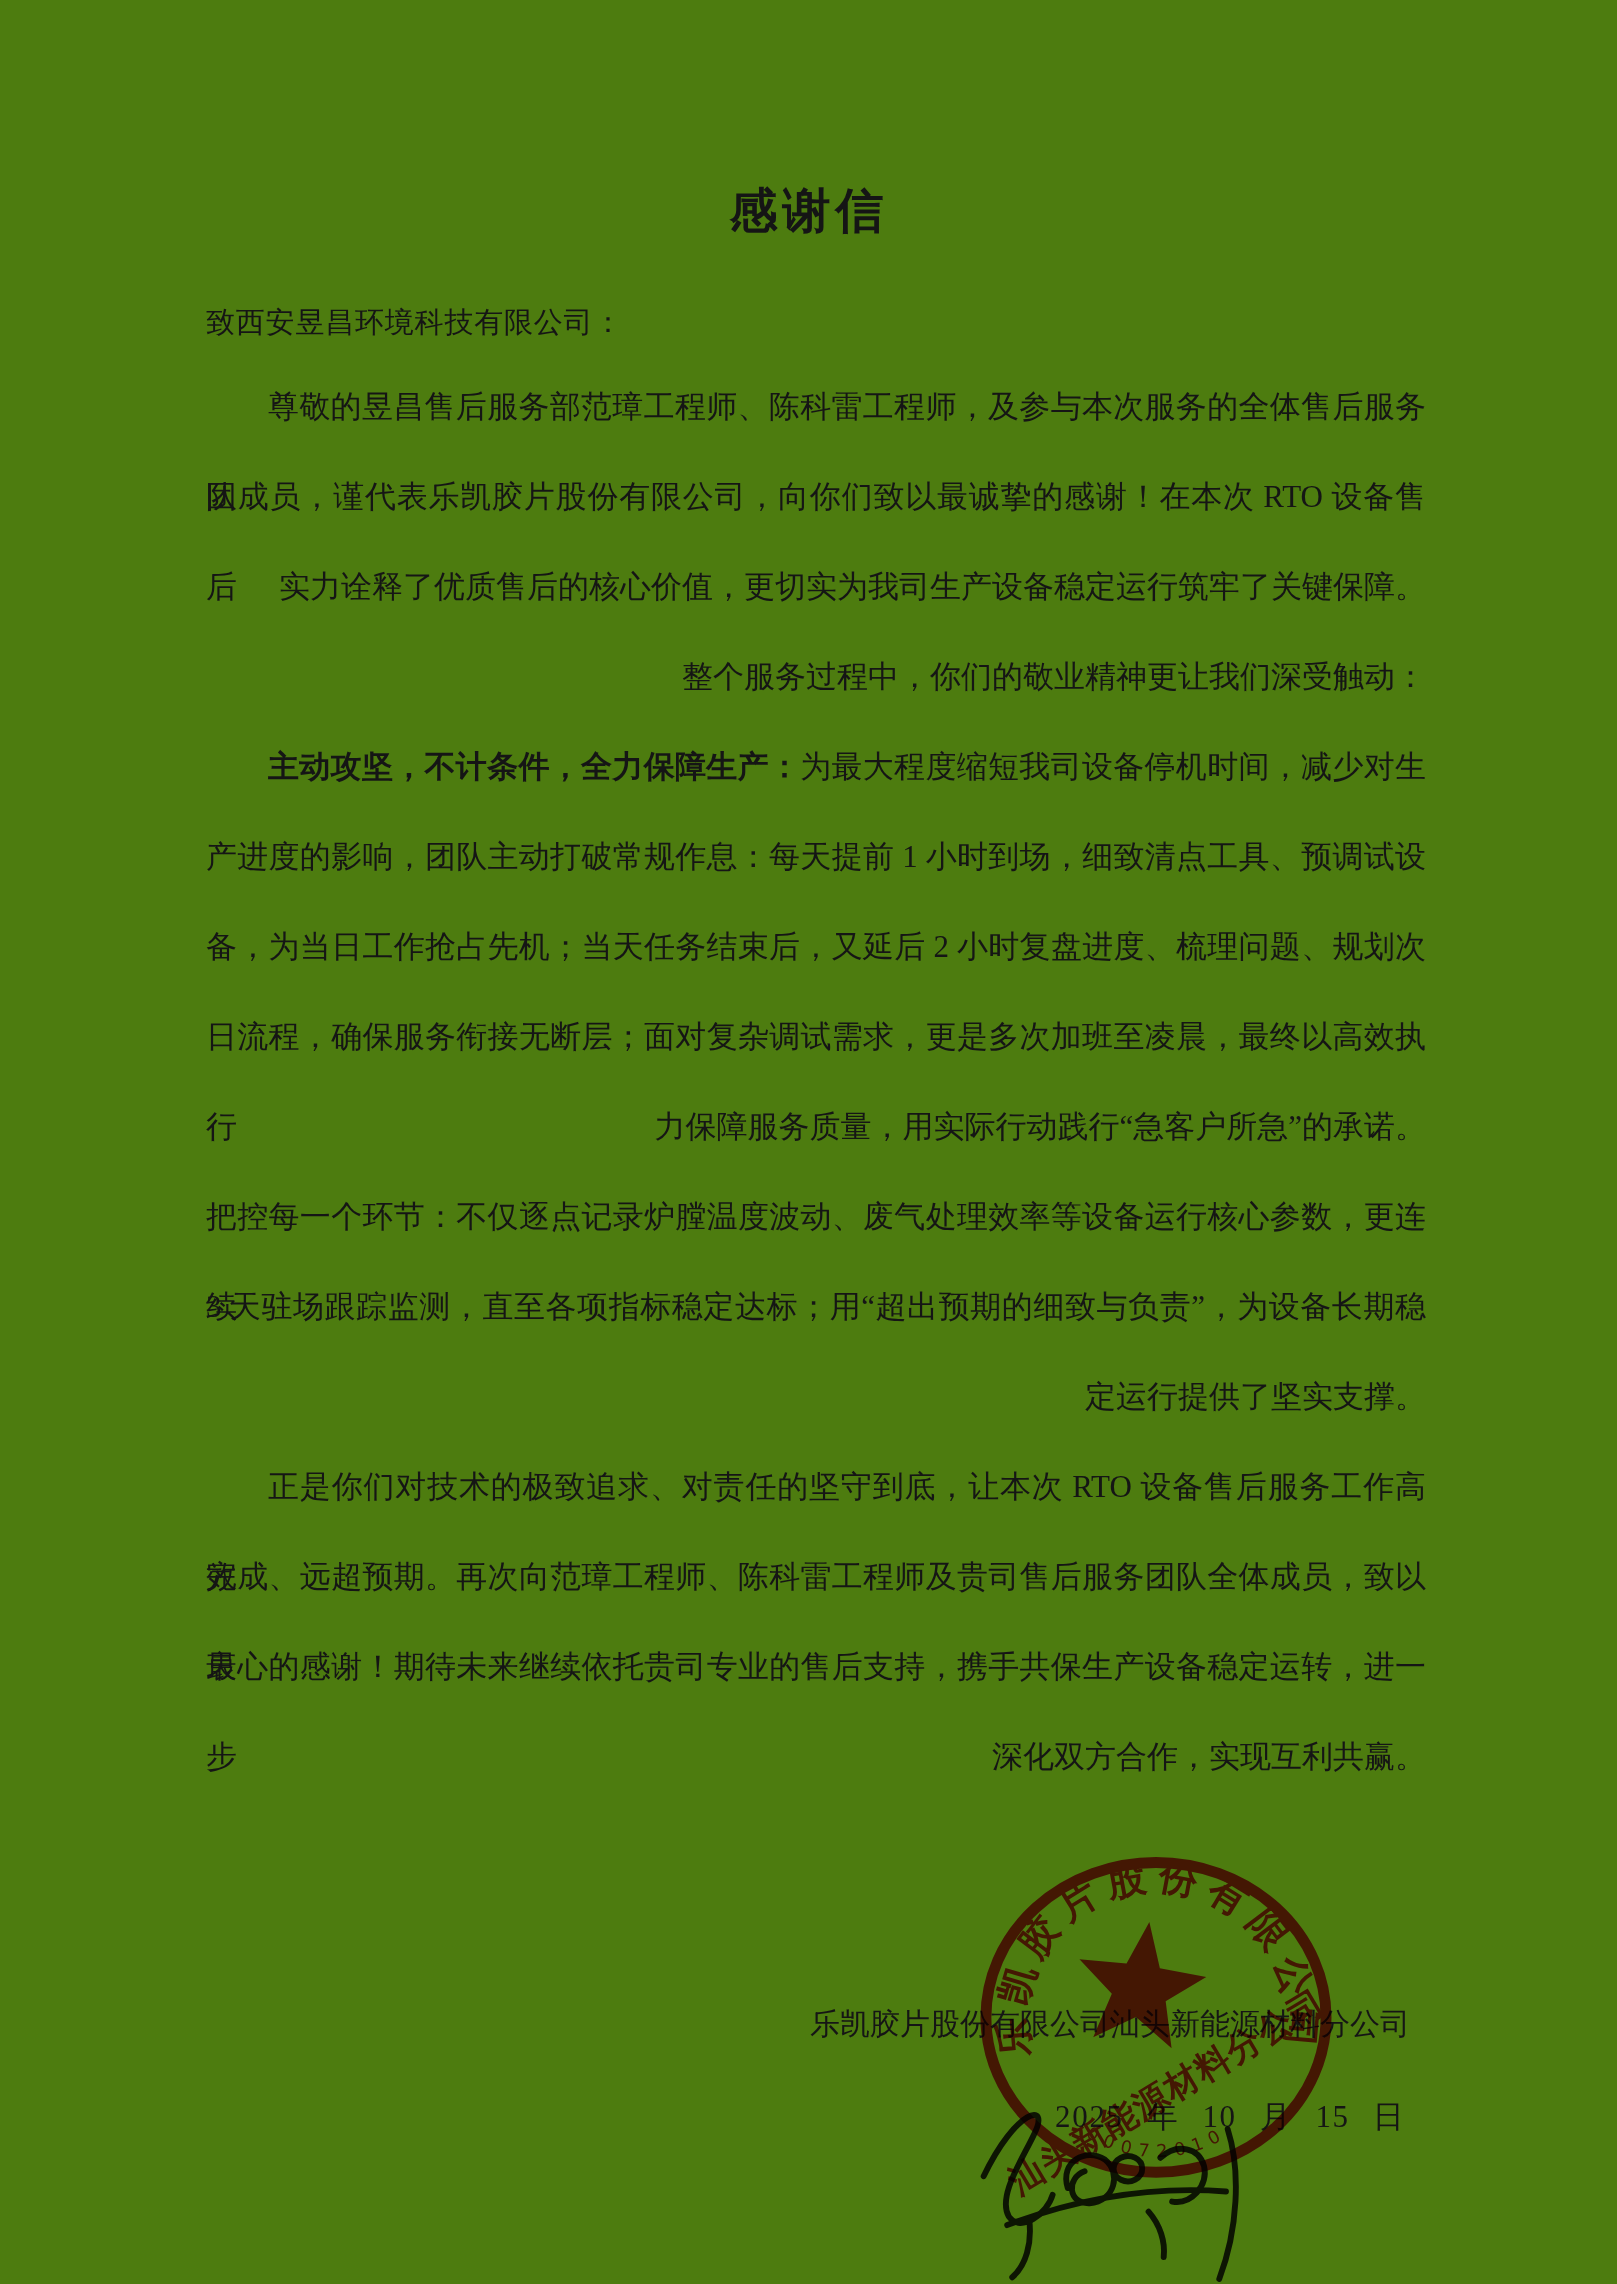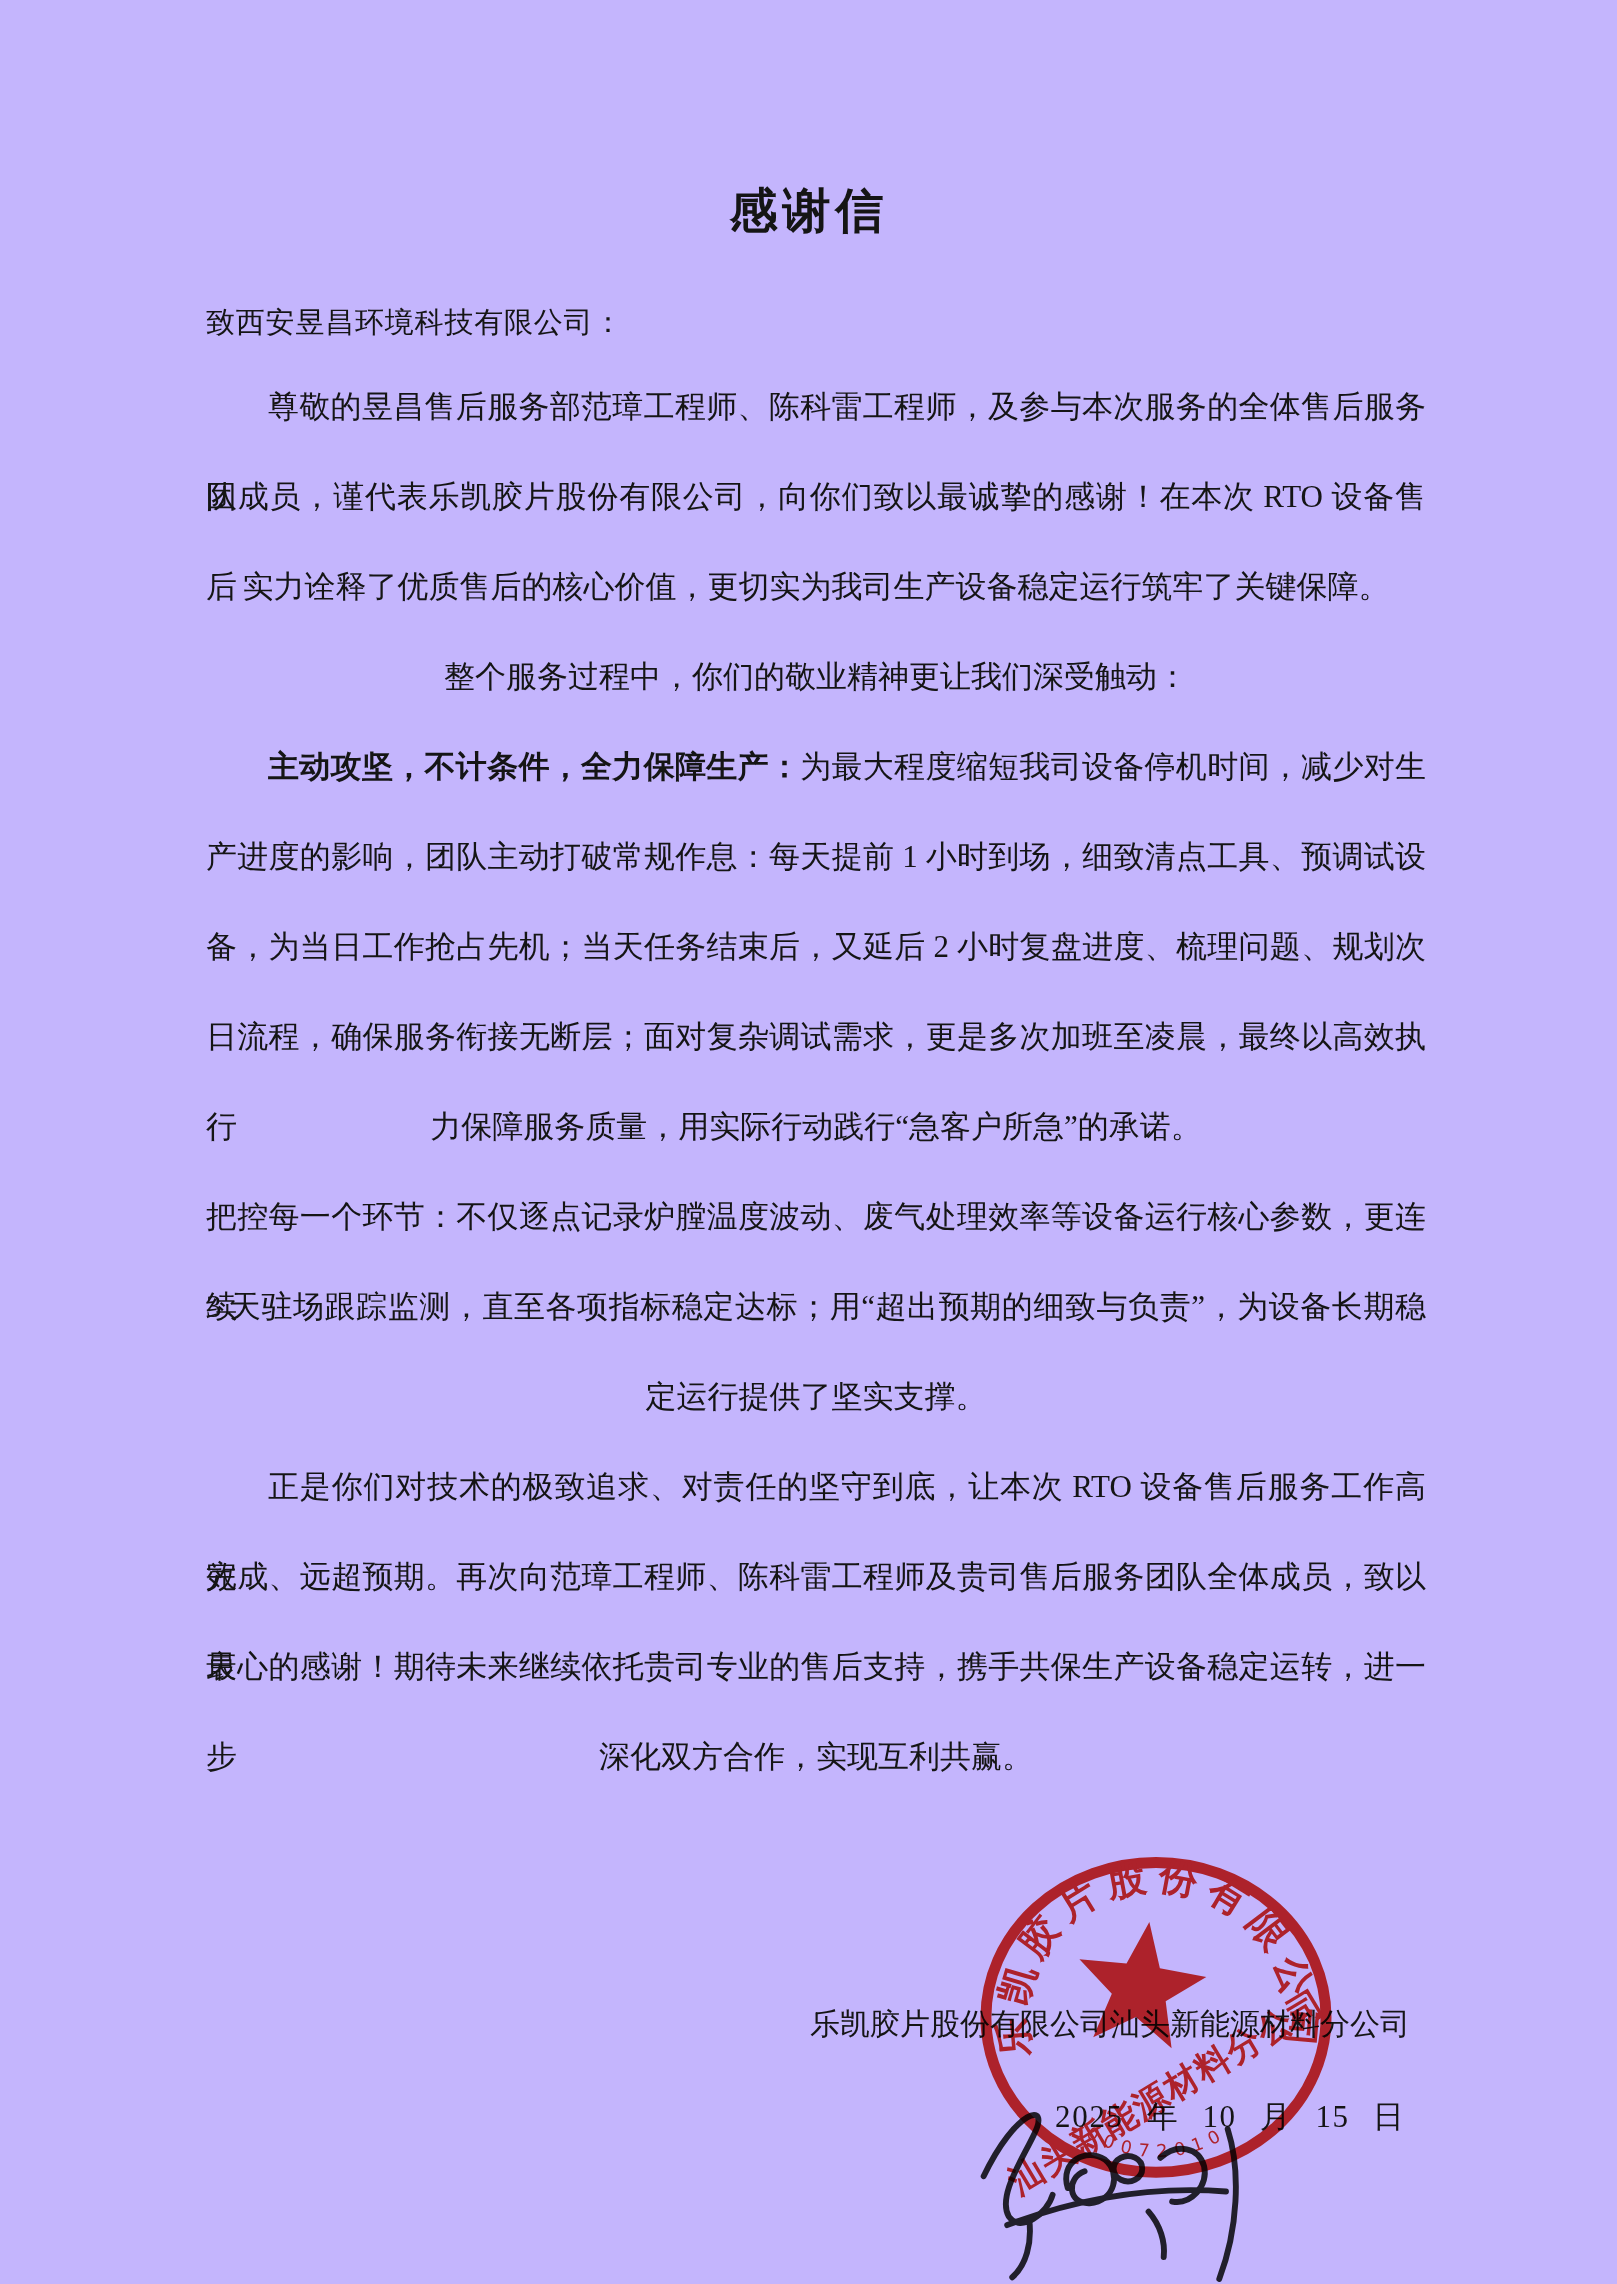--- a/index.html
+++ b/index.html
@@ -1,37 +1,37 @@
 <!DOCTYPE html>
 <html style="font-size:13.5px"><head>
 <meta charset="utf-8">
 <style>
   html,body{margin:0;padding:0;background:#9a9a9a;}
   .page{
     position:relative;
     width:1618px;height:2284px;
-    background:#c4b5fd;
+    background:#4d7c0f;
     overflow:hidden;
     font-family:"Liberation Serif","DejaVu Serif",serif;
     color:#151515;
   }
   .title{
     position:absolute;top:187px;left:0;width:1618px;
     text-align:center;font-size:48px;font-weight:700;line-height:1;
     letter-spacing:5px;
   }
   .salutation{
     position:absolute;top:291px;left:206px;
     font-size:29px;line-height:1.2;letter-spacing:0.8px;margin-top:14px;
   }
   .body-lines{
     position:absolute;top:362px;left:206px;width:1220px;
     font-size:31px;
   }
-  .line{height:90px;line-height:90px;white-space:normal;text-align:center;}
+  .line{height:90px;line-height:90px;white-space:normal;text-align:right;}
   .line.j{text-align:justify;text-align-last:justify;}
   .line.ind{text-indent:62px;}
   .line b{font-weight:700;}
   .sign-company{
     position:absolute;top:2006px;left:810px;
     font-size:30px;line-height:1.2;letter-spacing:0px;
   }
   .sign-date{
     position:absolute;top:2098px;left:1055px;
     font-size:31px;line-height:1.2;word-spacing:13.5px;letter-spacing:1.7px;

